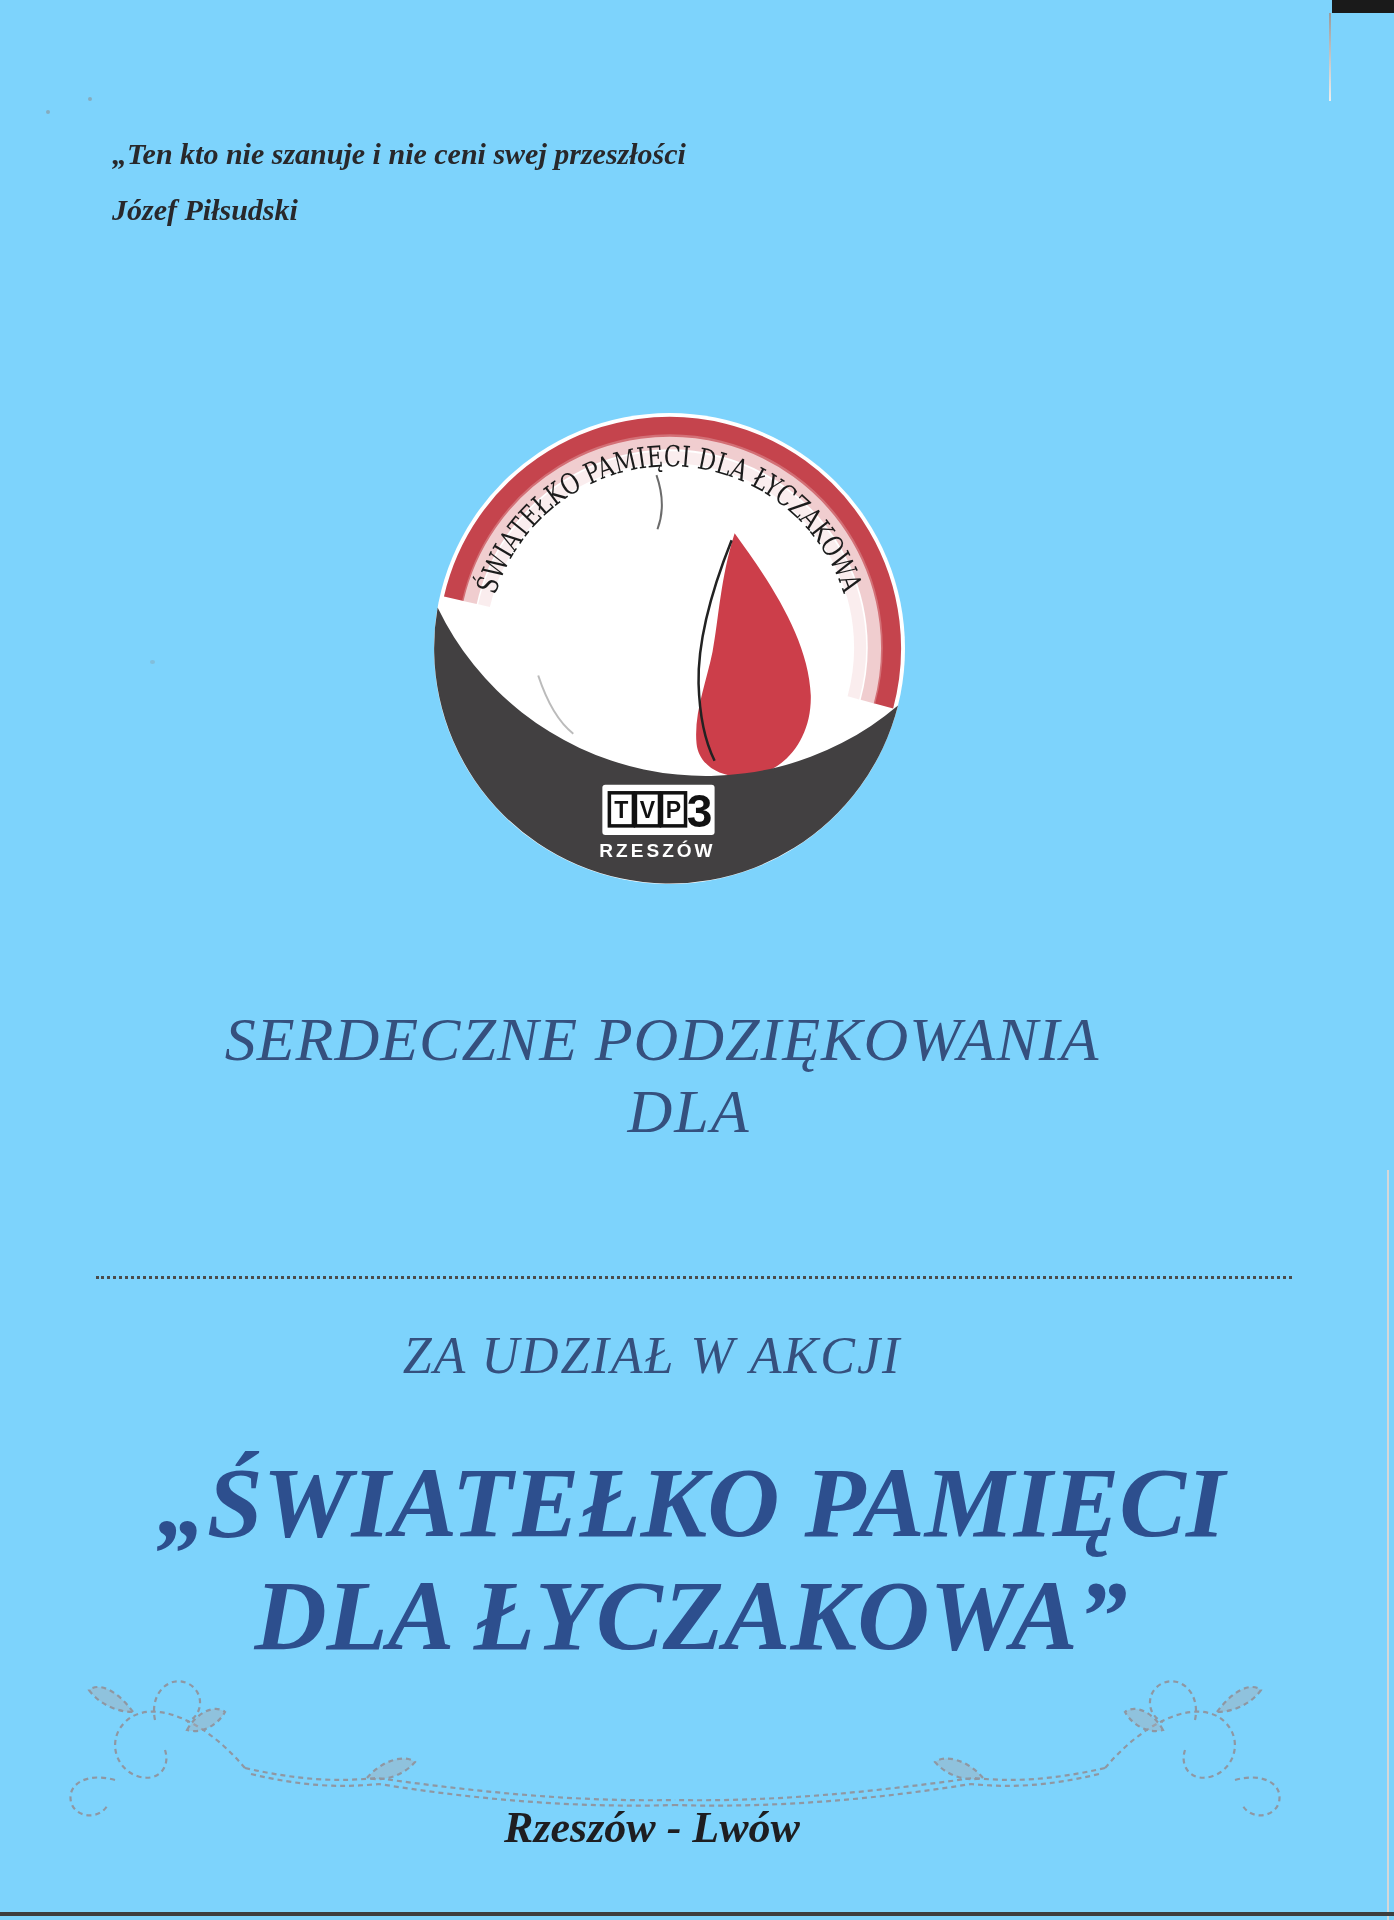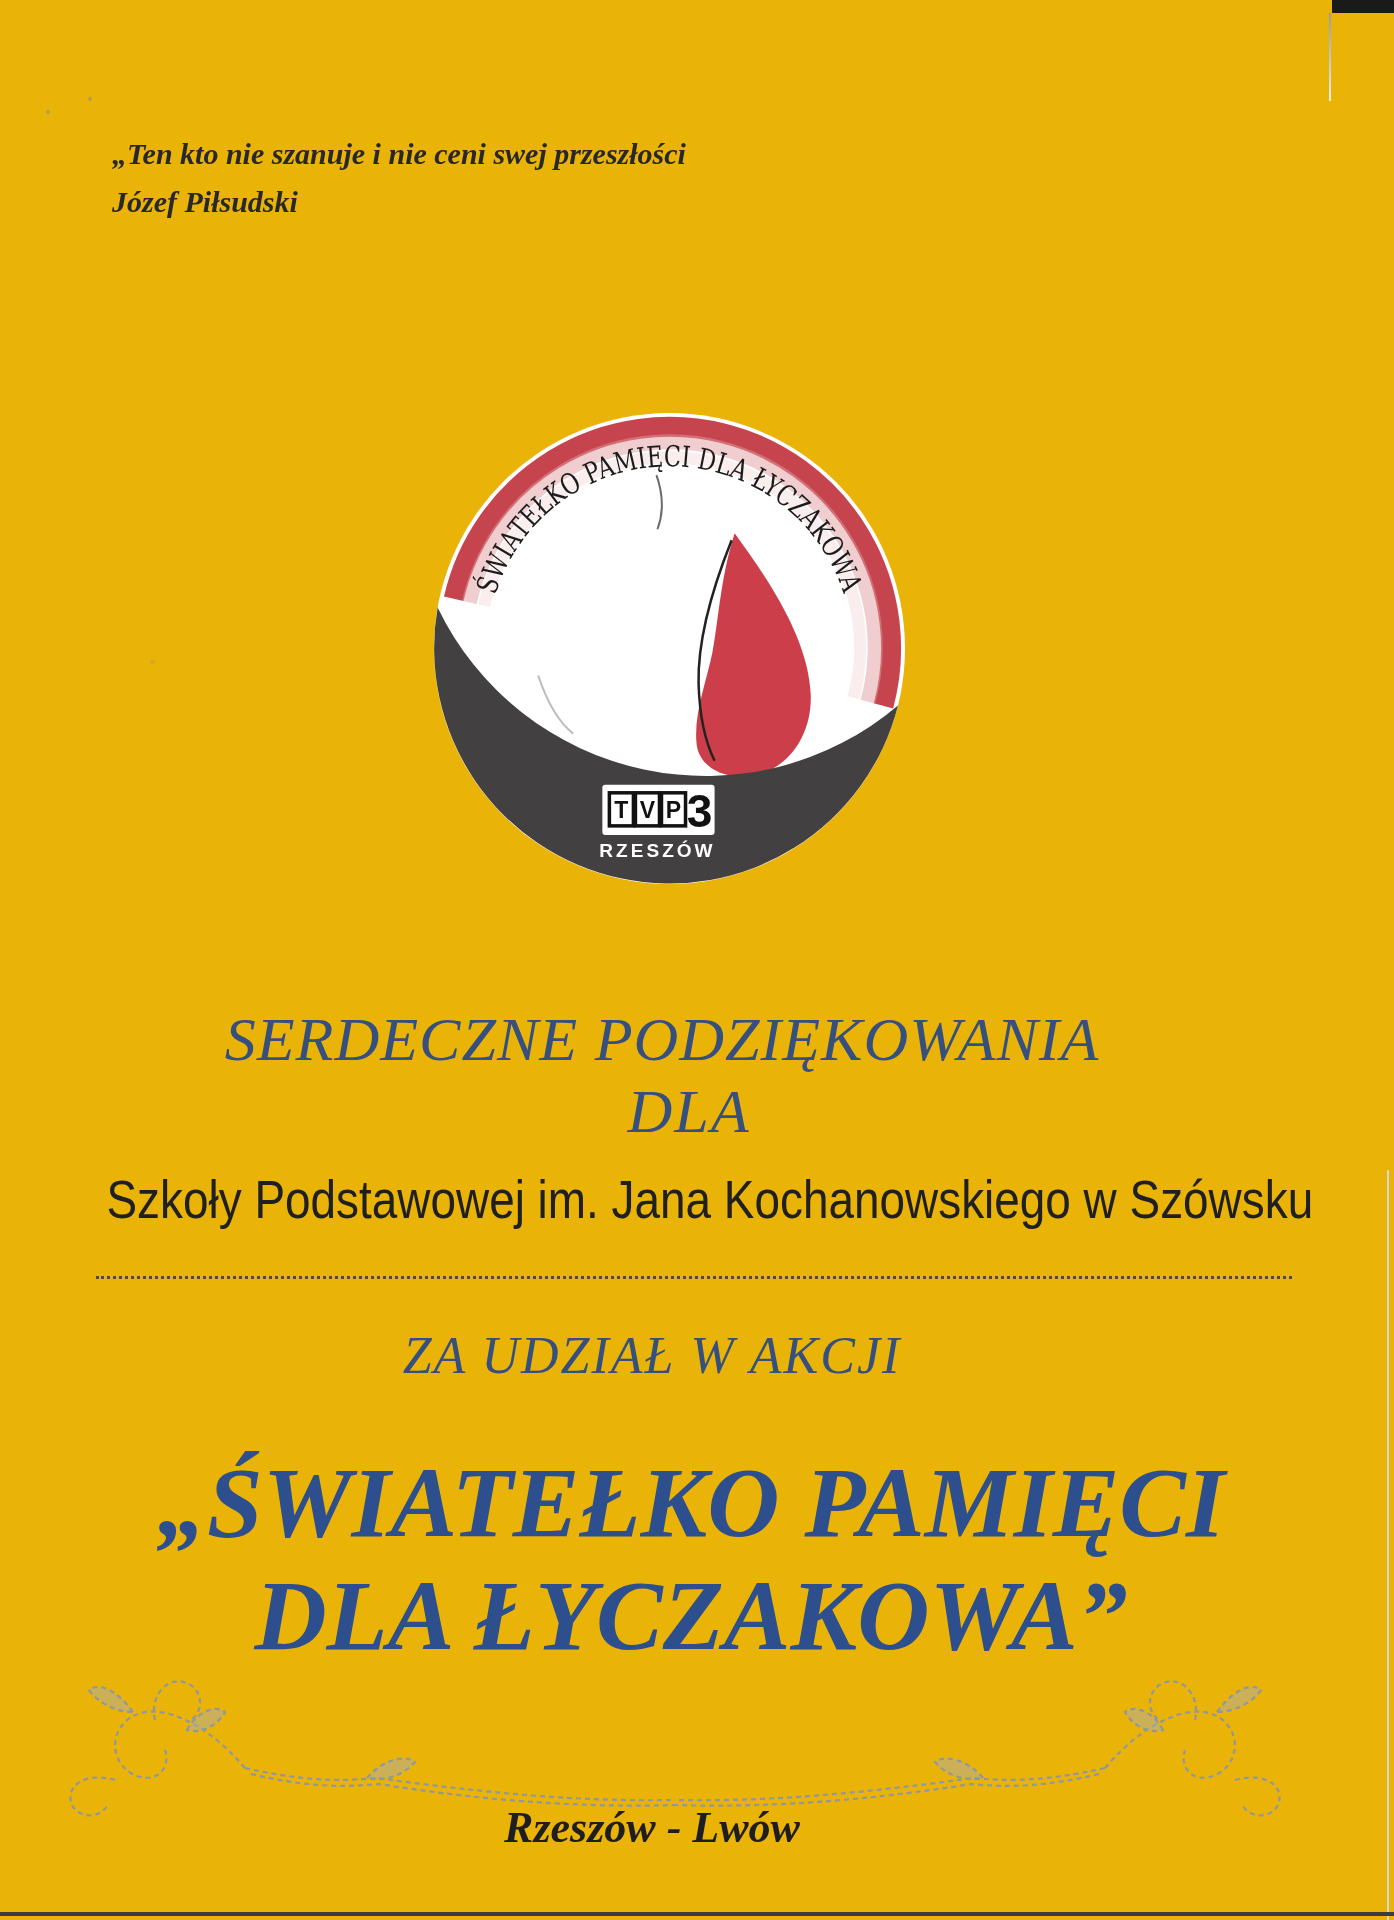--- a/index.html
+++ b/index.html
@@ -1,24 +1,24 @@
 <!DOCTYPE html>
 <html><head>
 <meta charset="utf-8">
 <style>
   html,body{margin:0;padding:0;background:#e9e9e9;}
   .page{
-    position:relative;width:1394px;height:1920px;background:#eab308;
+    position:relative;width:1394px;height:1920px;background:#7dd3fc;
     font-family:"Liberation Serif", serif;overflow:hidden;margin:0 auto;
   }
   
   .quote{position:absolute;left:112px;top:134px;color:#28282b;
     font-style:italic;font-weight:bold;font-size:30px;line-height:39px;}
   .quote .l2{padding-left:8px;}
-  .quote .attr{margin-top:9px;}
+  .quote .attr{margin-top:17px;}
   
   .logo-wrap{position:absolute;left:434px;top:413px;width:471px;height:471px;}
   
   .center-line{position:absolute;left:0;width:100%;text-align:center;white-space:nowrap;}
   .thanks1{top:1004px;font-size:62px;font-style:italic;color:#35507e;letter-spacing:1px;margin-left:-35px;}
   .thanks2{top:1076px;font-size:62px;font-style:italic;color:#35507e;letter-spacing:2px;margin-left:-8px;}
   .recipient{top:1168px;font-family:"Liberation Sans", sans-serif;font-size:54px;color:#202023;}
   .recipient .squeeze{display:inline-block;transform:scaleX(0.85);transform-origin:center;}
   .dotline{position:absolute;left:96px;top:1258px;width:1196px;border-bottom:3px dotted #4b4b4b;height:18px;}
   .za{top:1326px;font-size:52px;font-style:italic;color:#35507e;letter-spacing:2px;margin-left:-45px;}
@@ -86,23 +86,20 @@
         <path id="arcTextPath" d="M 61 181.8 A 182 182 0 0 1 409 181.8" fill="none"></path>
       </defs>
       <text font-family="DejaVu Serif, serif" font-size="29" fill="#1b1b1b">
         <textPath href="#arcTextPath" startOffset="0" textLength="462" lengthAdjust="spacingAndGlyphs">ŚWIATEŁKO PAMIĘCI DLA ŁYCZAKOWA</textPath>
       </text>
     </svg>
   </div>
 
   <div class="center-line thanks1">SERDECZNE PODZIĘKOWANIA</div>
   <div class="center-line thanks2">DLA</div>
-  <div class="center-line recipient">
-    <span class="squeeze">Szkoły Podstawowej im. Jana Kochanowskiego w Szówsku</span>
-  </div>
   <div class="dotline"></div>
   <div class="center-line za">ZA UDZIAŁ W AKCJI</div>
   <div class="center-line title">
     <div>„ŚWIATEŁKO PAMIĘCI</div>
     <div>DLA ŁYCZAKOWA”</div>
   </div>
 
   <svg class="flourish" viewBox="0 0 1320 170">
     <defs>
       <g id="flourishLeft" stroke="#8f97a2" stroke-width="2.2" stroke-dasharray="5 4" fill="none">

